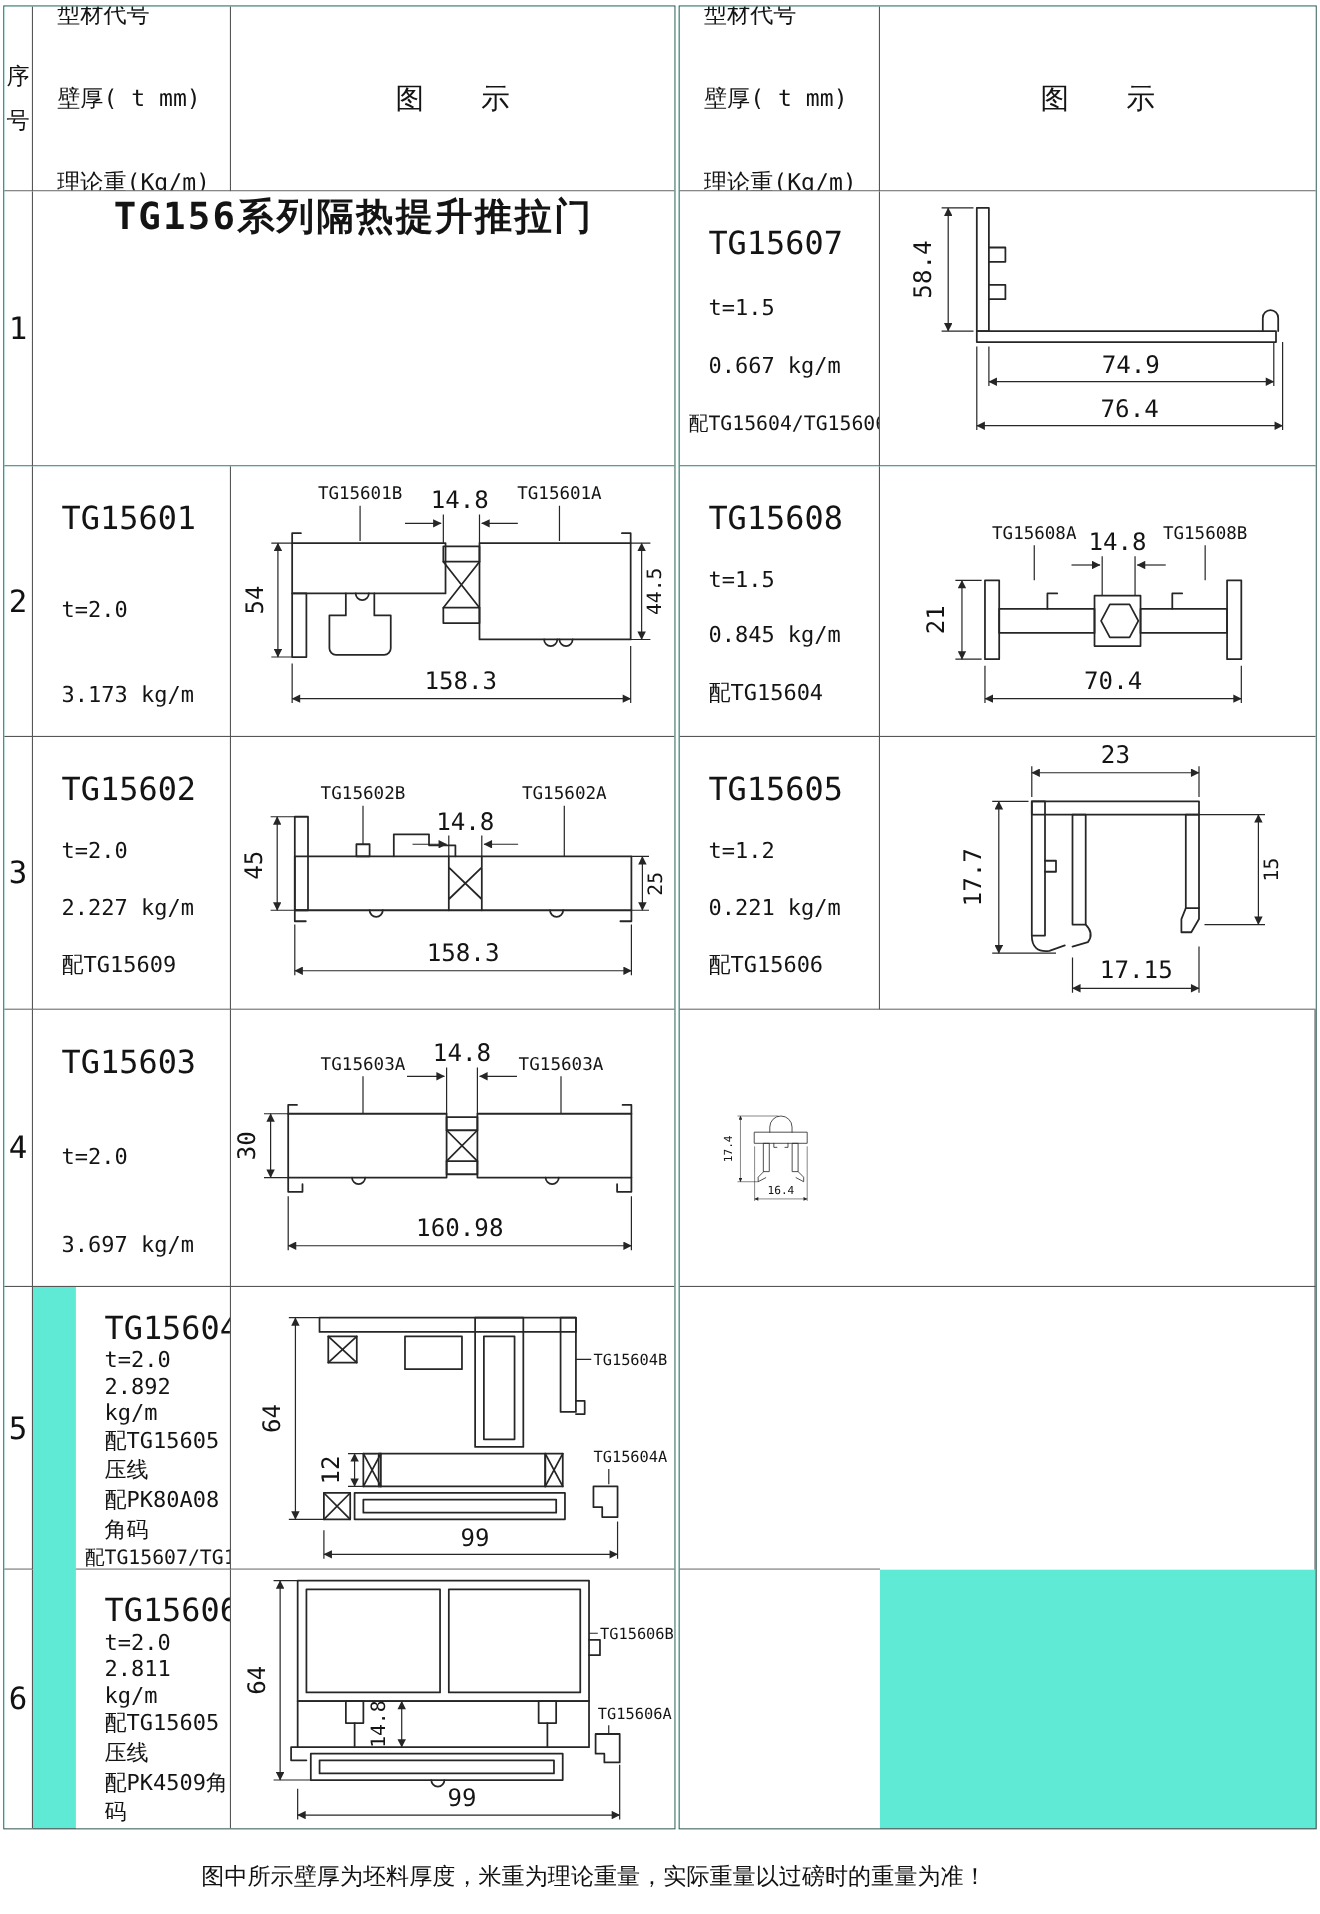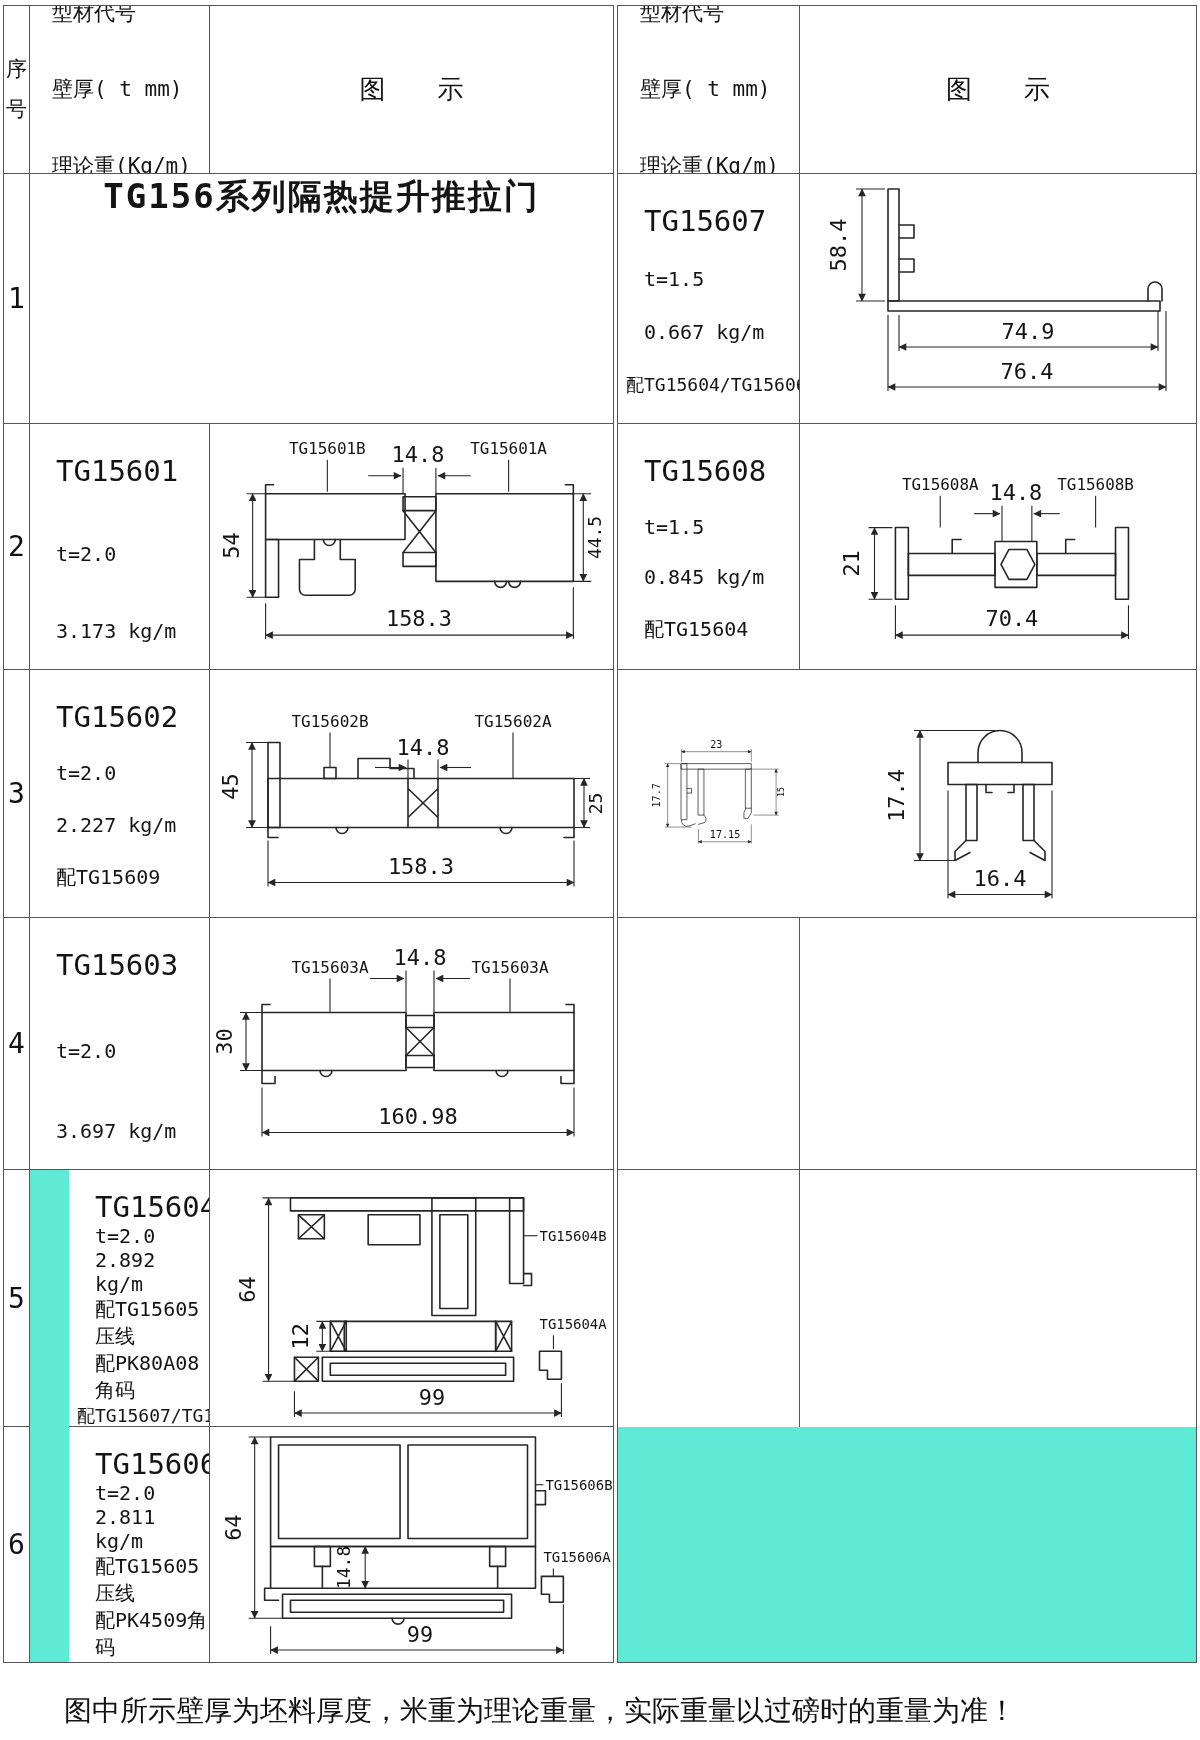--- a/index.html
+++ b/index.html
@@ -31,21 +31,21 @@
   .m-wide{margin-left:-18px;font-size:18px;white-space:nowrap;}
   .diacell{padding:0;}
   .diacell svg{display:block;width:100%;height:100%;}
   .p{fill:none;stroke:#262626;stroke-width:1.6;stroke-linejoin:round;stroke-linecap:round;}
   .d{fill:none;stroke:#262626;stroke-width:1.1;}
   .t{font-family:"DejaVu Sans Mono","Liberation Mono",monospace;font-size:22px;fill:#141414;}
   .ts{font-family:"DejaVu Sans Mono","Liberation Mono",monospace;font-size:18px;fill:#141414;}
   .l{font-family:"DejaVu Sans Mono","Liberation Mono",monospace;font-size:16px;fill:#141414;}
   .l14{font-family:"DejaVu Sans Mono","Liberation Mono",monospace;font-size:14px;fill:#141414;}
   .note{position:absolute;top:1692px;left:0;width:1080px;text-align:center;
-        font-size:28px;color:#111;}
+        font-size:21px;color:#111;}
 </style>
 </head>
 <body>
 
 <svg width="0" height="0" style="position:absolute">
   <defs>
     <marker id="arr" viewBox="0 0 10 10" refX="9.5" refY="5" markerWidth="10" markerHeight="7" orient="auto-start-reverse">
         <path d="M0,0 L10,5 L0,10 z" fill="#262626"></path>
       </marker>
   </defs>
@@ -349,20 +349,26 @@
       </g>
       <line class="d" x1="74" y1="104" x2="74" y2="176" marker-start="url(#arr)" marker-end="url(#arr)"></line>
       <path class="d" d="M92,104 H68 M92,176 H68"></path>
       <text class="t" transform="translate(58,140) rotate(-90)" text-anchor="middle">21</text>
       <line class="d" x1="95" y1="212" x2="329" y2="212" marker-start="url(#arr)" marker-end="url(#arr)"></line>
       <path class="d" d="M95,182 V216 M329,182 V216"></path>
       <text class="t" x="212" y="203" text-anchor="middle">70.4</text>
     </svg>
   </div>
 
+  <div class="cell codecell">
+    <div class="code">TG15605</div>
+    <div>t=1.2</div>
+    <div>0.221 kg/m</div>
+    <div>配TG15606</div>
+  </div>
   <div class="cell diacell lc">
     <svg viewBox="0 0 396 246">
       <line class="d" x1="138" y1="32" x2="290" y2="32" marker-start="url(#arr)" marker-end="url(#arr)"></line>
       <path class="d" d="M138,54 V26 M290,54 V26"></path>
       <text class="t" x="214" y="23" text-anchor="middle">23</text>
       <g>
         <rect class="p" x="138" y="58" width="152" height="12"></rect>
         <rect class="p" x="138" y="58" width="12" height="122"></rect>
         <path class="p" d="M138,180 q0,16 16,14 l14,-5"></path>
         <path class="p" d="M150,112 h10 v10 h-10"></path>

